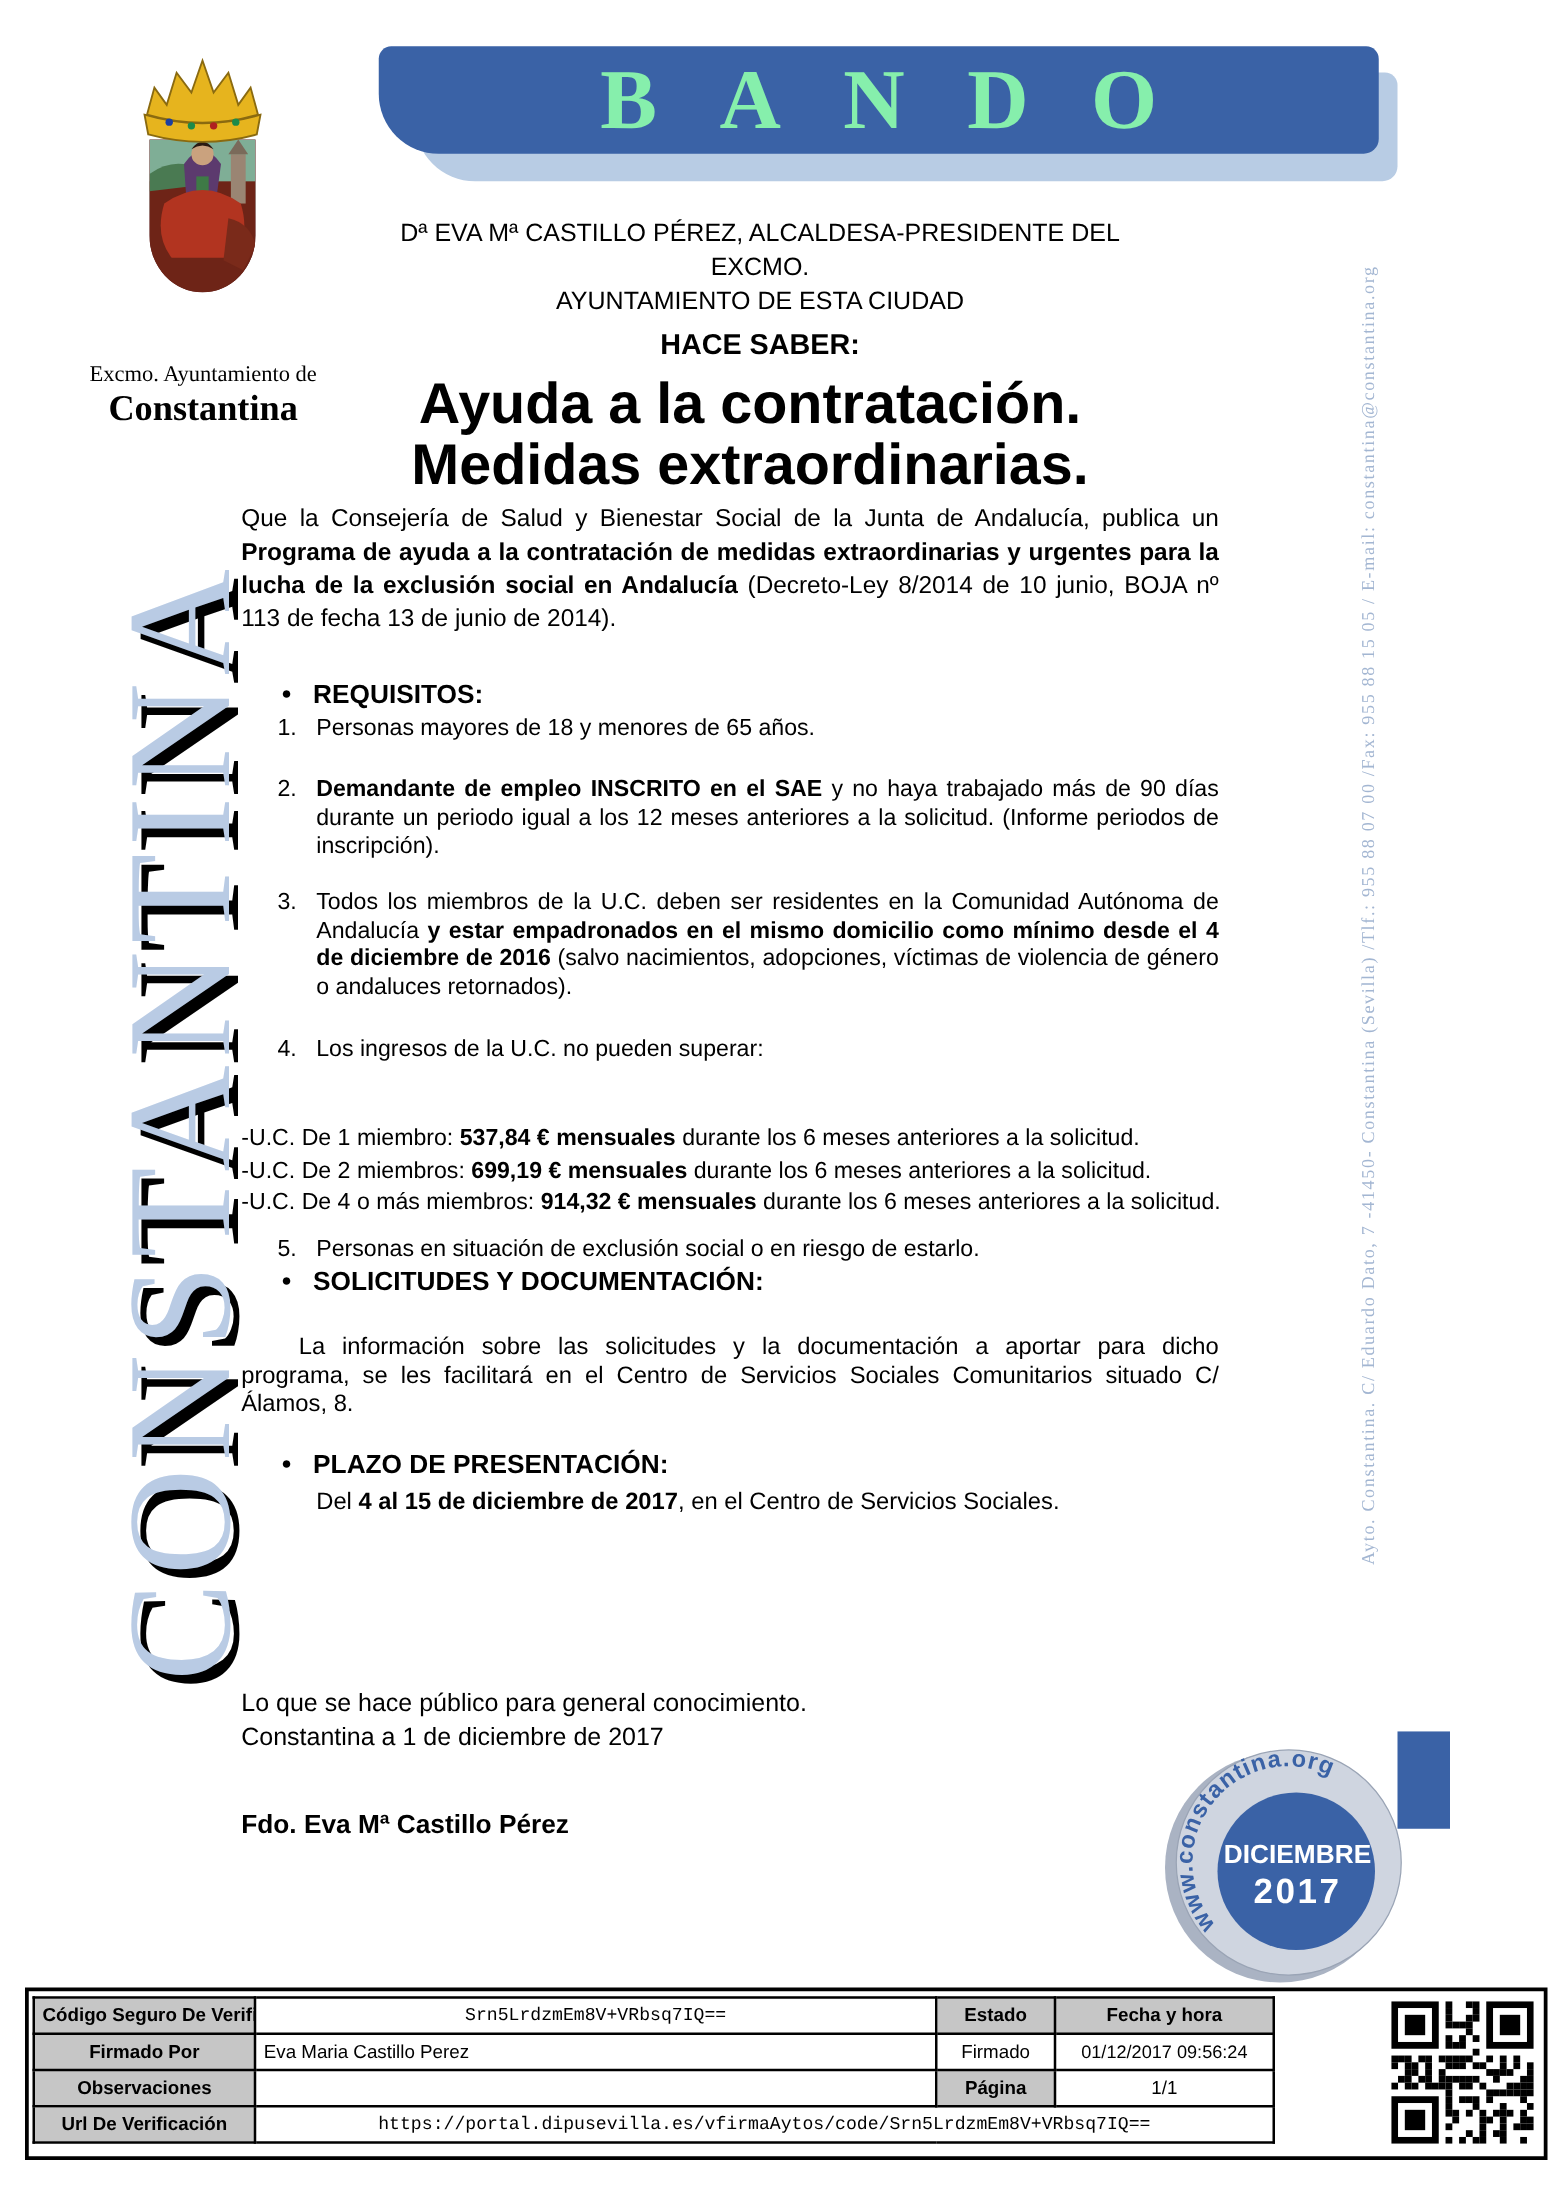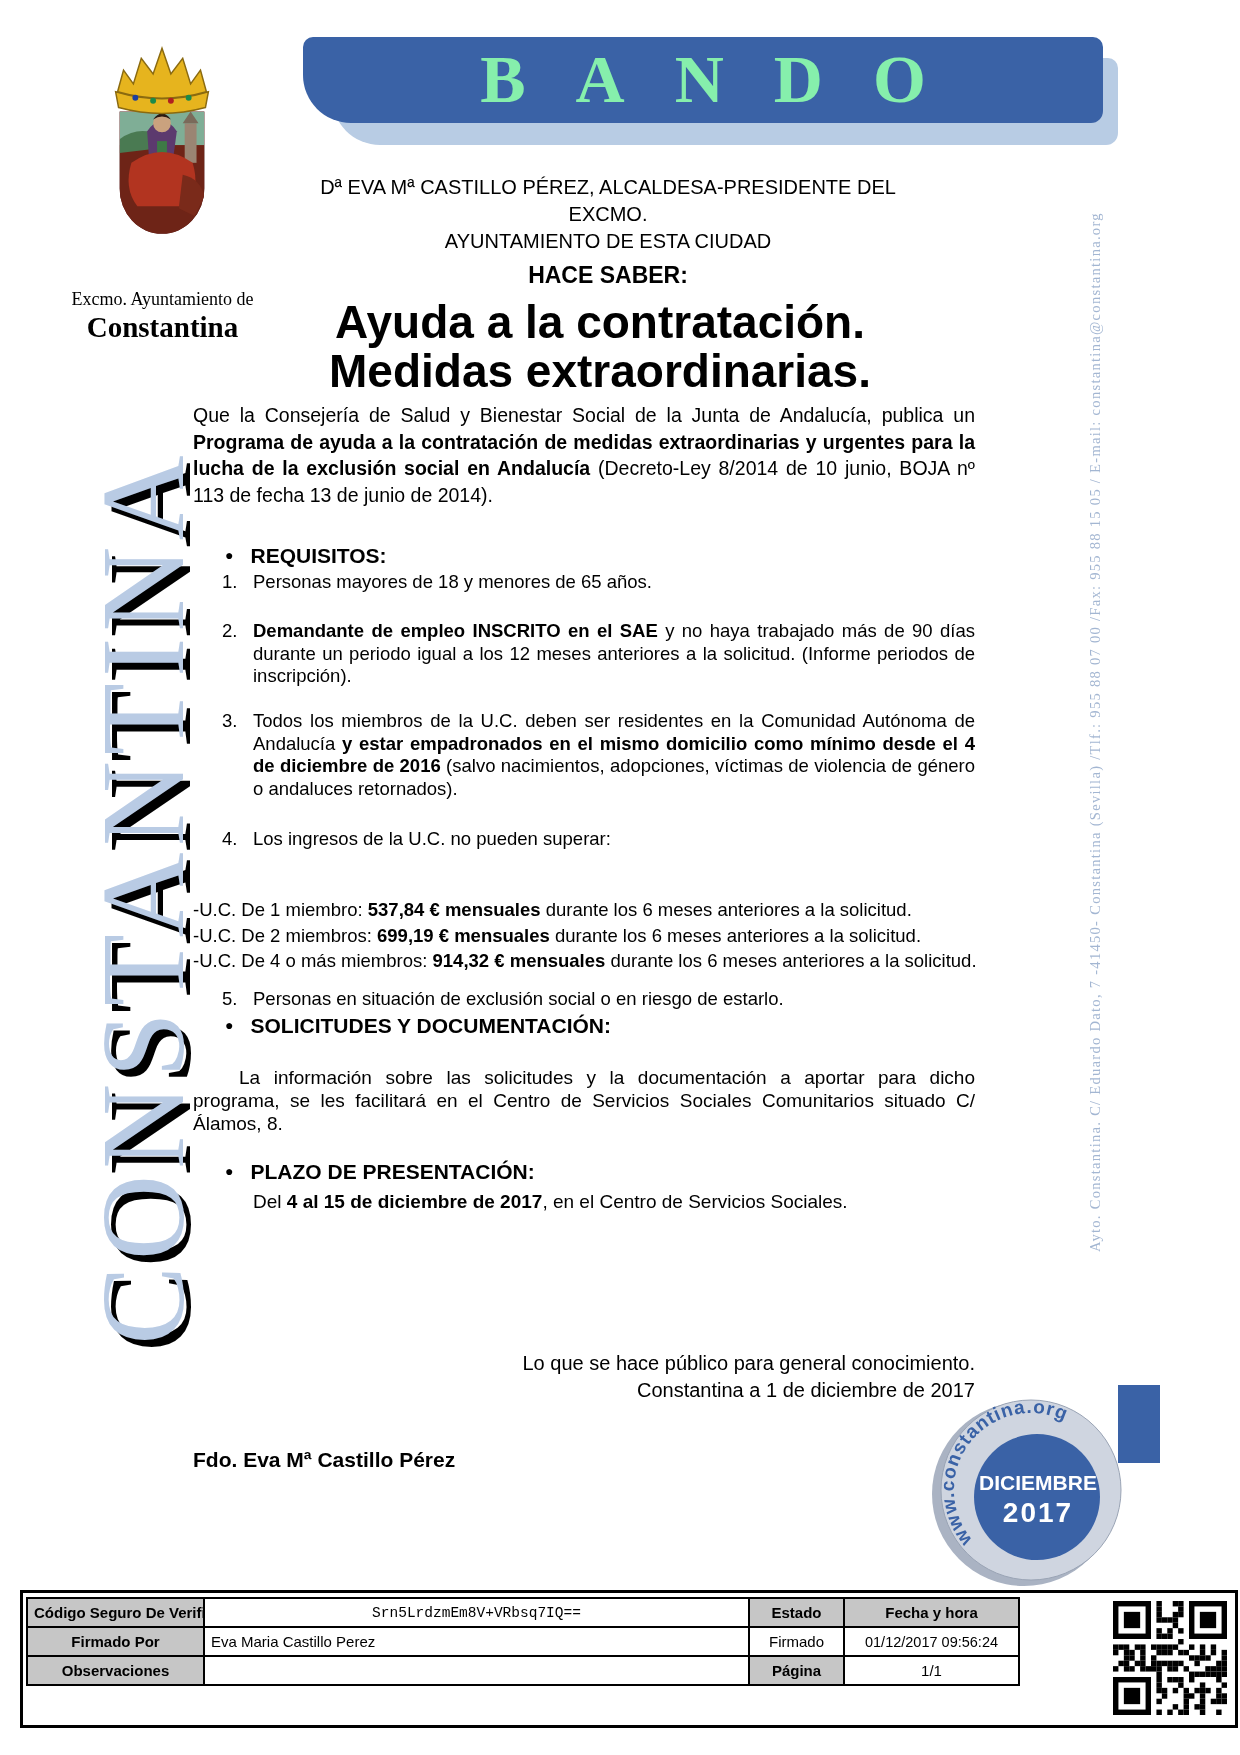--- a/index.html
+++ b/index.html
@@ -35,21 +35,21 @@
            line-height:26.5px; text-align:justify; }
   .sec-head { position:absolute; left:225px; font-weight:bold; font-size:21px; white-space:nowrap; }
   .sec-head .bullet { display:inline-block; font-size:14px; vertical-align:3px; margin-right:17px; }
   .item { position:absolute; left:222px; width:753px; text-align:justify; font-size:18.5px;
           line-height:22.5px; padding-left:31px; box-sizing:border-box; }
   .item .num { position:absolute; left:0; }
   .uc { position:absolute; left:193px; top:869px; width:790px; font-size:18.5px; line-height:25.5px; white-space:nowrap;margin-top:28px; }
   .sol-p { position:absolute; left:193px; top:1066px; width:782px; font-size:19px;
            line-height:23px; text-align:justify; text-indent:46px; }
   .plazo-p { position:absolute; left:253px; top:1191px; font-size:19px; }
-  .closing { position:absolute; left:193px; top:1350px; width:782px; text-align:right;
+  .closing { position:absolute; left:193px; top:1350px; width:782px; text-align:left;
              font-size:20px; line-height:27px; }
   .signature { position:absolute; left:193px; top:1448px; width:782px; text-align:left;
                font-weight:bold; font-size:21px; }
 
   
   .watermark { position:absolute; left:76px; top:1462px; width:1130px; transform-origin:0 0;
                transform:rotate(-90deg); font-family:"Liberation Serif", serif; font-size:118px;
                letter-spacing:6px; color:#b9cbe4; text-shadow:-7px 7px 0 #000;
                white-space:nowrap; text-align:center; }
   .side-note { position:absolute; left:1087px; top:1252px; width:1115px; transform-origin:0 0;
@@ -209,20 +209,24 @@
         <td class="lbl">Firmado Por</td>
         <td>Eva Maria Castillo Perez</td>
         <td class="ctr">Firmado</td>
         <td class="ctr" style="font-size:14.5px">01/12/2017 09:56:24</td>
       </tr>
       <tr>
         <td class="lbl">Observaciones</td>
         <td></td>
         <td class="lbl">Página</td>
         <td class="ctr">1/1</td>
+      </tr>
+      <tr>
+        <td class="lbl">Url De Verificación</td>
+        <td class="mono" colspan="3">https://portal.dipusevilla.es/vfirmaAytos/code/Srn5LrdzmEm8V+VRbsq7IQ==</td>
       </tr>
     </tbody>
       </table>
     <svg class="qr" viewBox="0 0 114 114">
         <rect x="43.42857142857143" y="0" width="5.428571428571429" height="5.428571428571429"></rect>
         <rect x="59.714285714285715" y="0" width="5.428571428571429" height="5.428571428571429"></rect>
         <rect x="65.14285714285714" y="0" width="5.428571428571429" height="5.428571428571429"></rect>
         <rect x="43.42857142857143" y="5.428571428571429" width="5.428571428571429" height="5.428571428571429"></rect>
         <rect x="65.14285714285714" y="5.428571428571429" width="5.428571428571429" height="5.428571428571429"></rect>
         <rect x="43.42857142857143" y="10.857142857142858" width="5.428571428571429" height="5.428571428571429"></rect>

